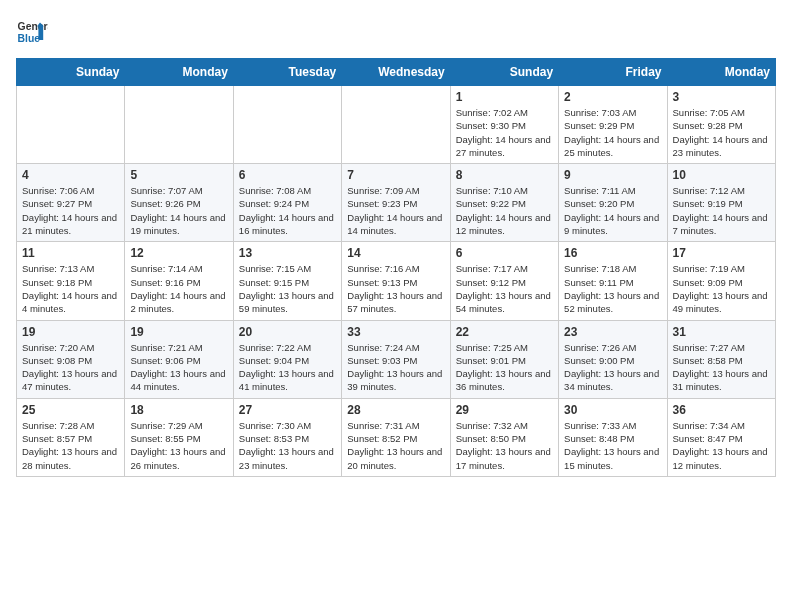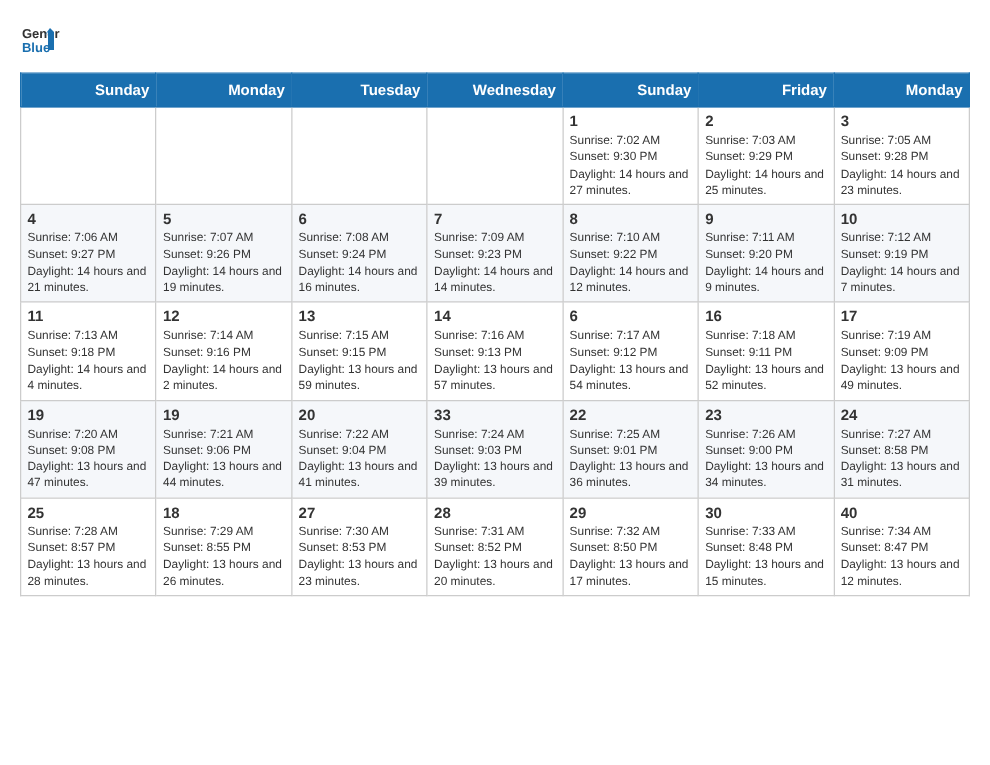--- a/index.html
+++ b/index.html
@@ -209,21 +209,21 @@
         </td>
         <td>
           <span class="day-num">22</span>
           <div class="day-info">Sunrise: 7:25 AM<br>Sunset: 9:01 PM<br>Daylight: 13 hours and 36 minutes.</div>
         </td>
         <td>
           <span class="day-num">23</span>
           <div class="day-info">Sunrise: 7:26 AM<br>Sunset: 9:00 PM<br>Daylight: 13 hours and 34 minutes.</div>
         </td>
         <td>
-          <span class="day-num">24</span>
+          <span class="day-num">31</span>
           <div class="day-info">Sunrise: 7:27 AM<br>Sunset: 8:58 PM<br>Daylight: 13 hours and 31 minutes.</div>
         </td>
       </tr>
       <tr>
         <td>
           <span class="day-num">25</span>
           <div class="day-info">Sunrise: 7:28 AM<br>Sunset: 8:57 PM<br>Daylight: 13 hours and 28 minutes.</div>
         </td>
         <td>
           <span class="day-num">18</span>
@@ -239,18 +239,18 @@
         </td>
         <td>
           <span class="day-num">29</span>
           <div class="day-info">Sunrise: 7:32 AM<br>Sunset: 8:50 PM<br>Daylight: 13 hours and 17 minutes.</div>
         </td>
         <td>
           <span class="day-num">30</span>
           <div class="day-info">Sunrise: 7:33 AM<br>Sunset: 8:48 PM<br>Daylight: 13 hours and 15 minutes.</div>
         </td>
         <td>
-          <span class="day-num">40</span>
+          <span class="day-num">36</span>
           <div class="day-info">Sunrise: 7:34 AM<br>Sunset: 8:47 PM<br>Daylight: 13 hours and 12 minutes.</div>
         </td>
       </tr>
     </tbody>
 </table>
 
 </body></html>

